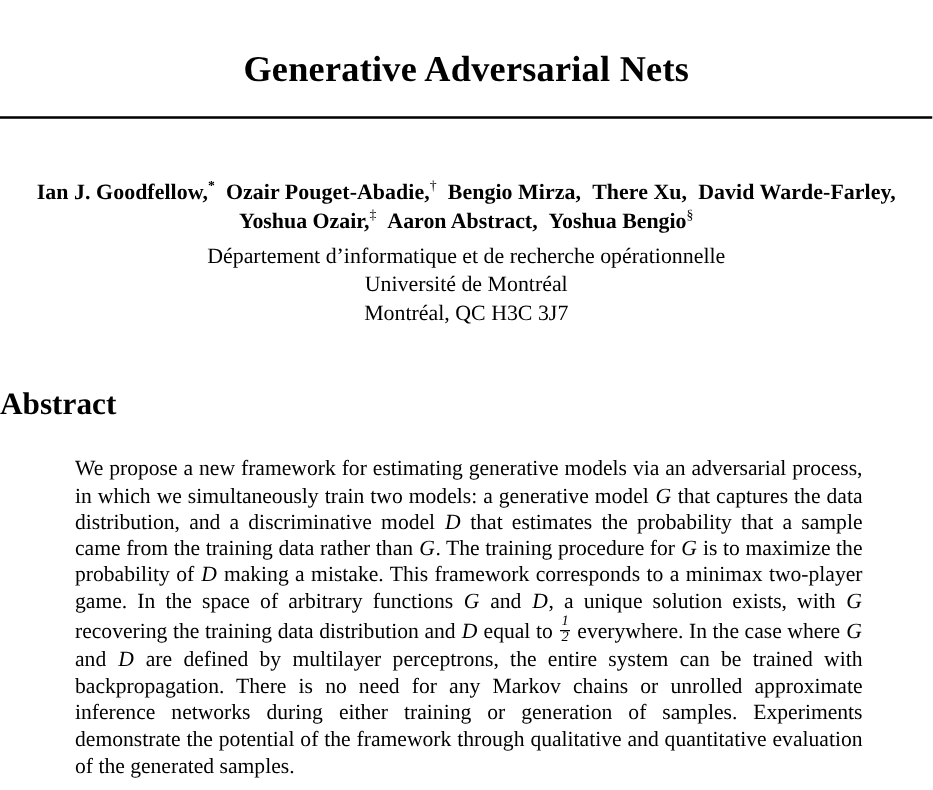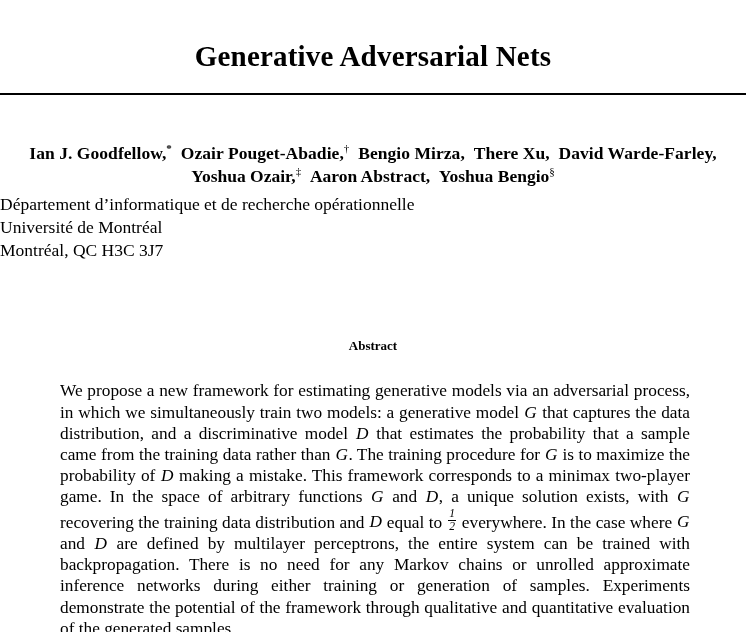--- a/index.html
+++ b/index.html
@@ -61,31 +61,30 @@
     vertical-align: super;
     line-height: 0;
   }
   .fn-bold {
     font-weight: bold;
   }
 
   
   .affiliation {
     margin-top: 5px;
-    text-align: left;
+    text-align: center;
     font-size: 17.5px;
     line-height: 23px;
   }
 
   
   .abstract-heading {
-    margin-top: 76px;
-    text-align: center;
+    margin-top: 48px;
     font-weight: bold;
-    font-size: 13px;
+    font-size: 25px;
   }
 
   .abstract-body {
     margin: 26px 56px 0 60px;
     font-size: 17.3px;
     line-height: 21.2px;
     text-align: justify;
     text-justify: inter-word;
     hyphens: manual;
   }

